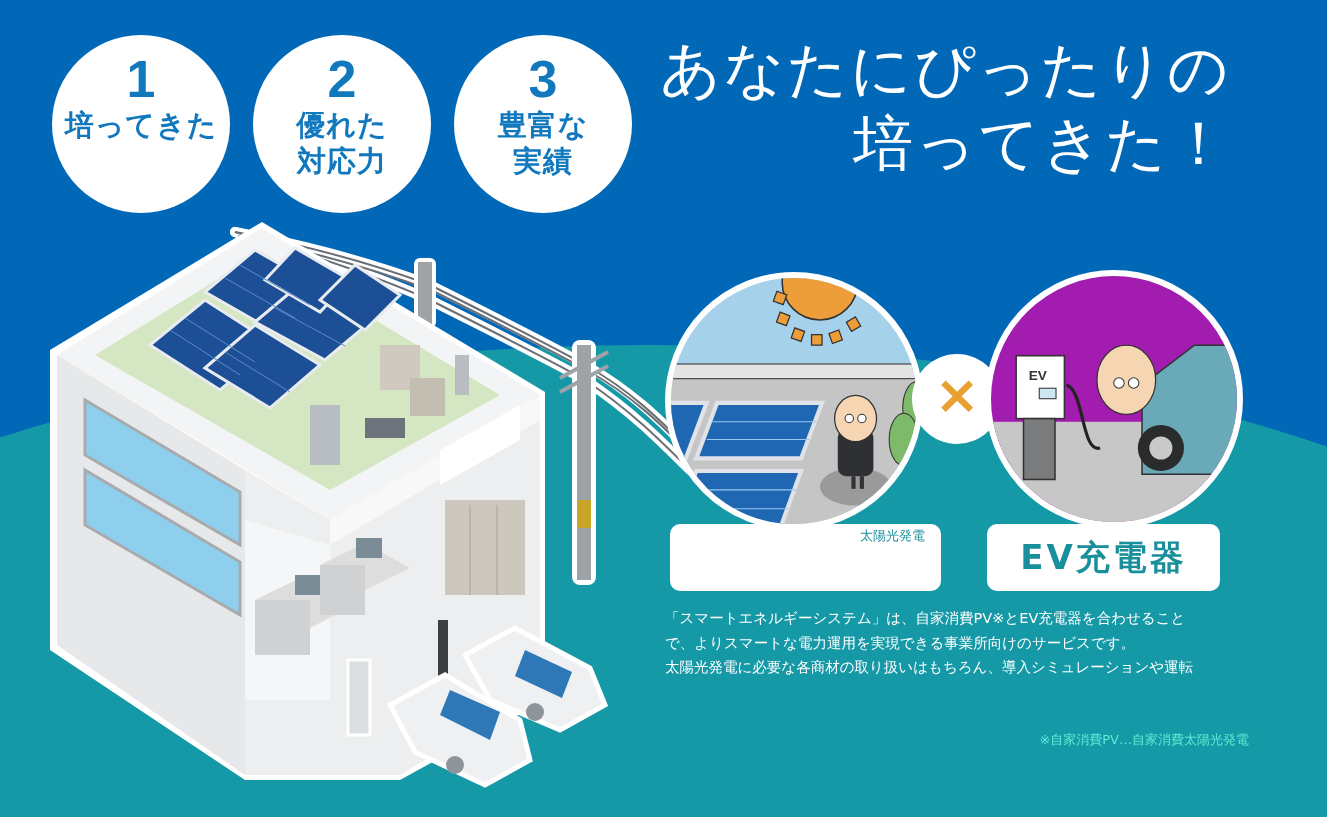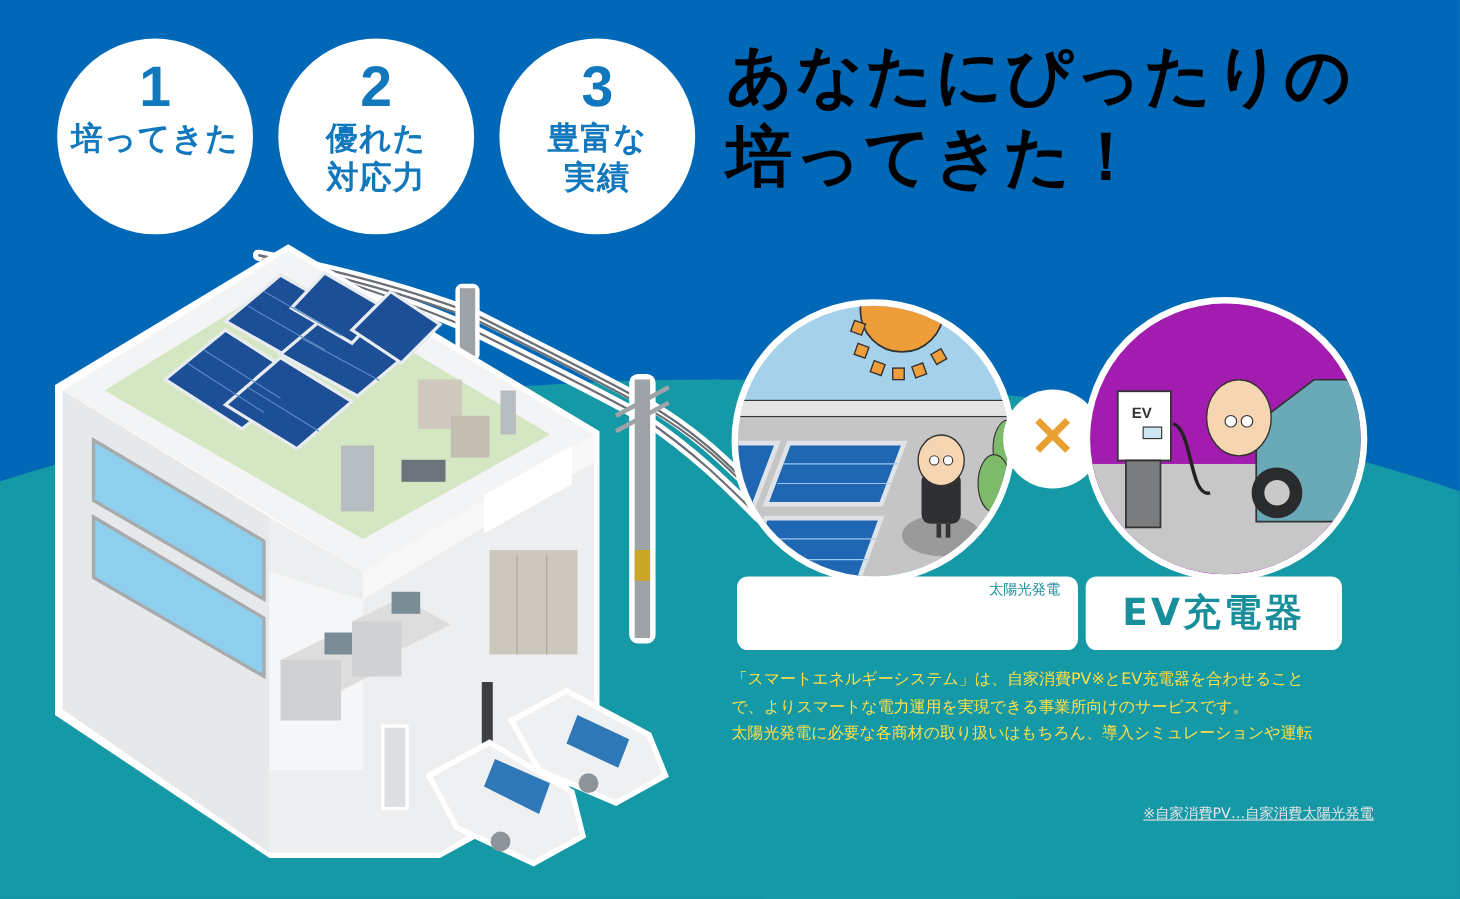--- a/index.html
+++ b/index.html
@@ -2,31 +2,31 @@
 <html><head>
 <meta charset="utf-8">
 <style>
   html, body { margin:0; padding:0; }
   body { width:1327px; height:817px; position:relative; overflow:hidden; background:#0068b7; font-family:"DejaVu Sans", sans-serif; }
   .teal-arc { position:absolute; left:-420px; top:345px; width:2140px; height:900px; border-radius:50%; background:#1699a6; }
   .teal-arc2 { position:absolute; left:-60px; top:520px; width:1500px; height:400px; background:#1699a6; }
   .badge { position:absolute; top:35px; width:178px; height:178px; border-radius:50%; background:#fff; text-align:center; color:#1278bd; font-weight:bold; }
   .badge .num { display:block; margin-top:16px; font-size:52px; line-height:56px; font-family:"Liberation Sans", sans-serif; }
   .badge .line { display:block; font-size:29px; line-height:36px; letter-spacing:1px; }
-  .headline { position:absolute; left:660px; top:32px; color:#000000; font-weight:bold; font-size:60px; line-height:74px; letter-spacing:2px; white-space:nowrap; }
+  .headline { position:absolute; left:660px; top:32px; color:#ffffff; font-weight:normal; font-size:60px; line-height:74px; letter-spacing:2px; white-space:nowrap;text-align:right; }
   .scene { position:absolute; left:0; top:0; }
   .circle { position:absolute; width:258px; height:258px; border-radius:50%; border:6px solid #fff; overflow:hidden; box-sizing:border-box; }
   .cross-bubble { position:absolute; left:912px; top:354px; width:90px; height:90px; border-radius:50%; background:#fff; }
   .cross { position:absolute; left:932px; top:370px; width:50px; height:50px; color:#e8a033; font-size:54px; line-height:50px; text-align:center; font-weight:bold; }
   .label-box { position:absolute; top:524px; height:67px; background:#fff; border-radius:10px; color:#1a8f9c; font-weight:bold; text-align:center; }
   .label-box .main { font-size:34px; line-height:67px; letter-spacing:3px; }
   .label-box .ruby { position:absolute; right:16px; top:3px; font-size:13px; font-weight:normal; letter-spacing:0; }
-  .desc { position:absolute; left:665px; top:606px; width:600px; color:#fde047; font-size:14.5px; line-height:24.5px; }
+  .desc { position:absolute; left:665px; top:606px; width:600px; color:#ffffff; font-size:14.5px; line-height:24.5px; }
   .desc p { margin:0; }
-  .note { position:absolute; right:78px; top:731px; color:#e5e5e5; font-size:13px;text-decoration:underline; }
+  .note { position:absolute; right:78px; top:731px; color:#5eead4; font-size:13px; }
 </style>
 </head>
 <body>
 
 <div class="teal-arc"></div>
 <div class="teal-arc2"></div>
 
 <div class="badge" style="left:52px;">
   <span class="num">1</span>
   <span class="line">培ってきた</span>
@@ -179,21 +179,21 @@
     <path d="M78 110 C95 115 92 175 110 170" stroke="#222" stroke-width="3" fill="none"></path>
     <path d="M150 110 L200 72 L260 72 L260 195 L150 195 Z" fill="#6aaab8" stroke="#333" stroke-width="1.5"></path>
     <circle cx="168" cy="170" r="22" fill="#2a2b2d"></circle>
     <circle cx="168" cy="170" r="11" fill="#c9c9c9"></circle>
     <ellipse cx="135" cy="105" rx="28" ry="33" fill="#f6d6b2" stroke="#333" stroke-width="1.2"></ellipse>
     <circle cx="128" cy="108" r="5" fill="#fff" stroke="#333"></circle>
     <circle cx="142" cy="108" r="5" fill="#fff" stroke="#333"></circle>
   </svg>
 </div>
 
-<div class="label-box" style="left:670px; width:310px;">
+<div class="label-box" style="left:670px; width:271px;">
   <span class="ruby">太陽光発電</span>
 </div>
 <div class="label-box" style="left:987px; width:233px;">
   <span class="main">EV充電器</span>
 </div>
 
 <div class="desc">
   <p>「スマートエネルギーシステム」は、自家消費PV※とEV充電器を合わせること</p>
   <p>で、よりスマートな電力運用を実現できる事業所向けのサービスです。</p>
   <p>太陽光発電に必要な各商材の取り扱いはもちろん、導入シミュレーションや運転</p>

